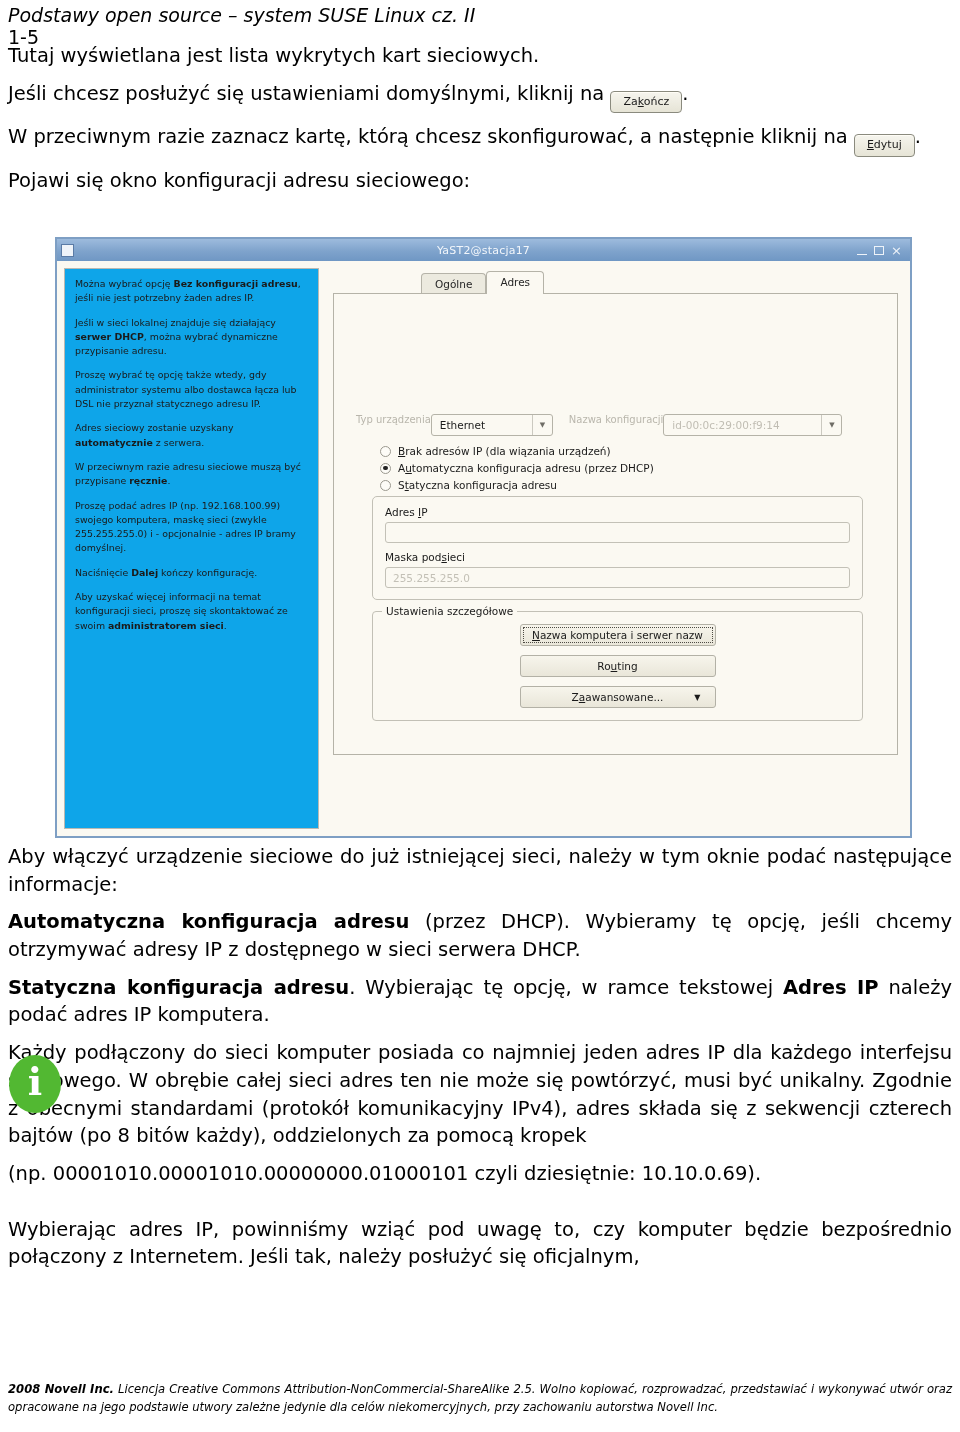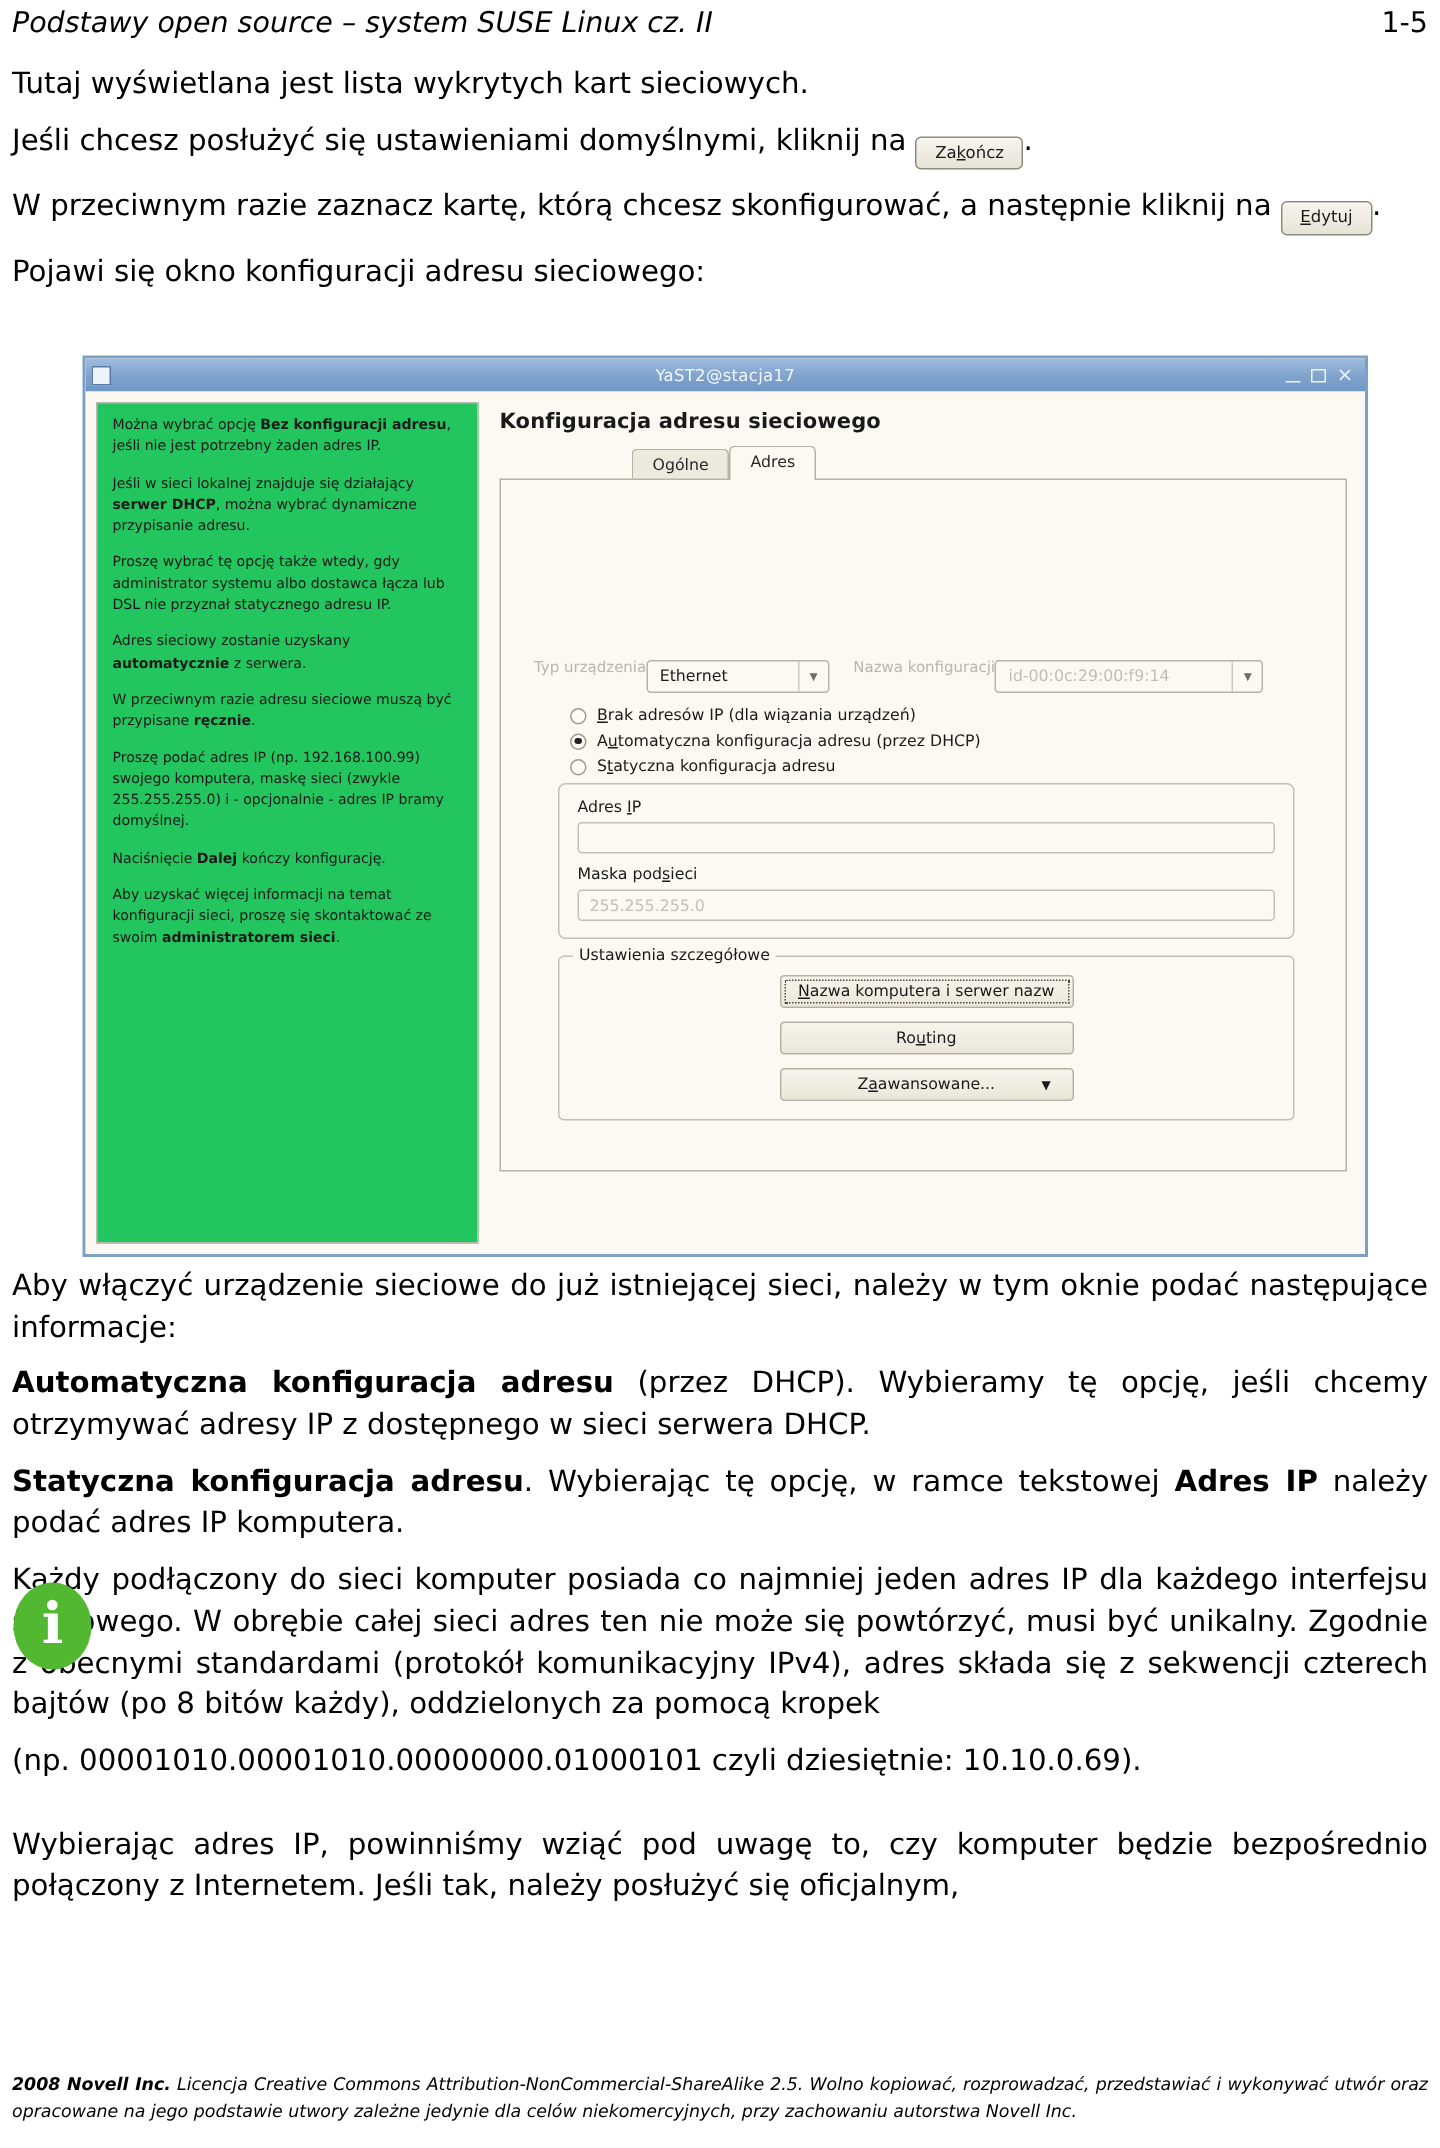--- a/index.html
+++ b/index.html
@@ -14,23 +14,23 @@
     overflow: hidden;
   }
 
   
   #page-header {
     position: absolute;
     left: 8px; right: 8px; top: 4px;
     height: 30px;
     display: flex;
     align-items: baseline;
-    justify-content: space-between;
     font-style: italic;
     font-size: 19px;
+    flex-direction: column;
   }
   #page-header .pageno { font-style: normal; font-size: 19px; }
 
   
   #content {
     position: absolute;
     left: 8px; right: 8px; top: 42px;
   }
   p.body {
     margin: 0 0 10px 0;
@@ -110,21 +110,21 @@
 
   #yast-body {
     position: absolute;
     top: 22px; left: 0; right: 0; bottom: 0;
     background: #fbf9f2;
     display: flex;
   }
   #help-pane {
     width: 255px;
     margin: 7px 0 7px 7px;
-    background: #22c55e;
+    background: #0ea5e9;
     border: 1px solid #b9b9b2;
     padding: 8px 10px;
     font-size: 9.4px;
     line-height: 1.52;
     color: #1a1a1a;
     overflow: hidden;
   }
   #help-pane p { margin: 0 0 10px 0; }
   #help-pane b { font-weight: bold; }
 
@@ -377,21 +377,20 @@
       <p>Proszę wybrać tę opcję także wtedy, gdy administrator systemu albo dostawca łącza lub DSL nie przyznał statycznego adresu IP.</p>
       <p><span>Adres sieciowy zostanie uzyskany </span><b>automatycznie</b><span> z serwera.</span></p>
       <p><span>W przeciwnym razie adresu sieciowe muszą być przypisane </span><b>ręcznie</b><span>.</span></p>
       <p>Proszę podać adres IP (np. 192.168.100.99) swojego komputera, maskę sieci (zwykle 255.255.255.0) i - opcjonalnie - adres IP bramy domyślnej.</p>
       <p><span>Naciśnięcie </span><b>Dalej</b><span> kończy konfigurację.</span></p>
       <p><span>Aby uzyskać więcej informacji na temat konfiguracji sieci, proszę się skontaktować ze swoim </span><b>administratorem sieci</b><span>.</span></p>
     </div>
 
     <div id="main-pane">
 
-      <div id="dialog-heading">Konfiguracja adresu sieciowego</div>
 
       <div id="tabs">
         <div class="tab">Ogólne</div>
         <div class="tab active">Adres</div>
       </div>
 
       <div id="tabpanel">
 
         <div class="field-row">
           <div class="field-col">

